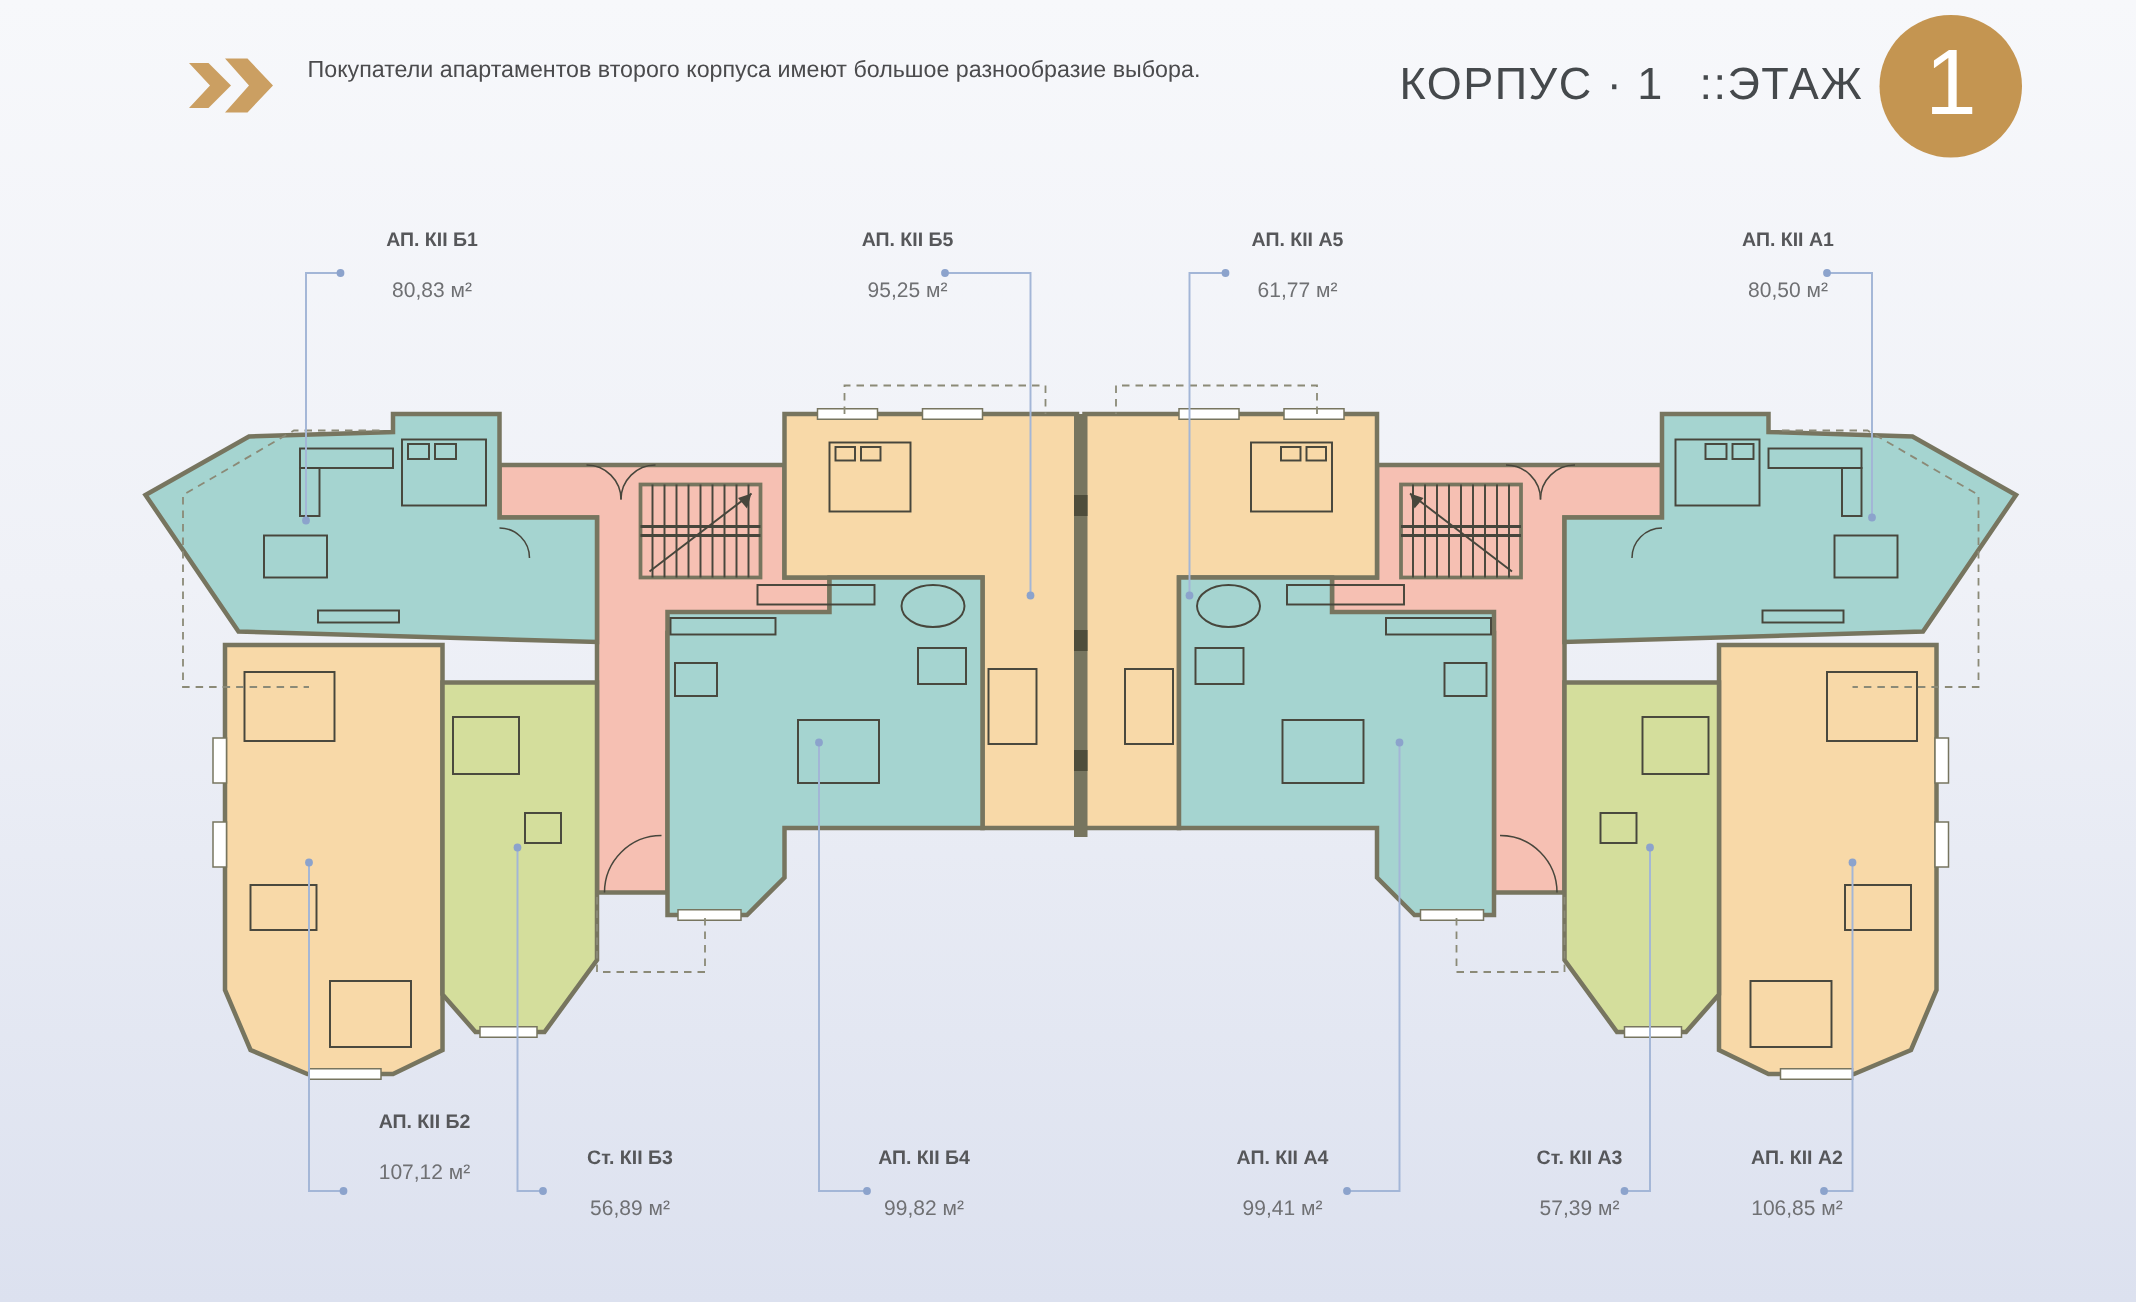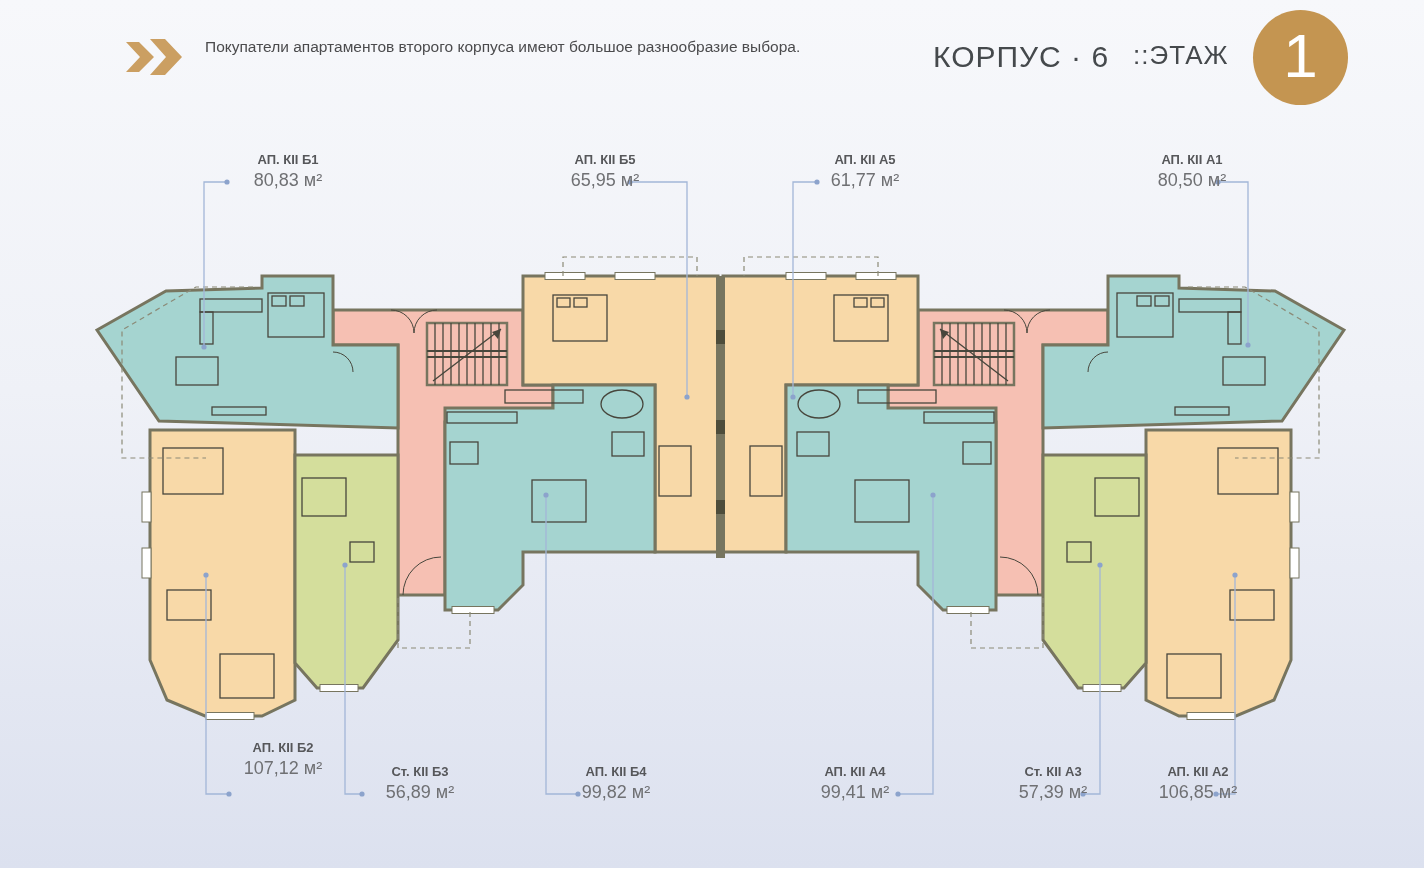--- a/index.html
+++ b/index.html
@@ -14,51 +14,51 @@
   .intro{
     left:205px;top:35px;width:660px;
     font-size:15.5px;line-height:1.55;color:#4B4B4D;
   }
   .corpus-title{
     left:933px;top:40px;
     font-size:30px;color:#45494C;letter-spacing:1px;font-weight:400;
   }
   .floor-title{
     left:1133px;top:40px;
-    font-size:26px;color:#45494C;letter-spacing:1px;font-weight:400;
+    font-size:30px;color:#45494C;letter-spacing:1px;font-weight:400;
   }
   .floor-badge{
     left:1253px;top:10px;width:95px;height:95px;border-radius:50%;
     background:var(--gold,#C49551);
     display:flex;align-items:center;justify-content:center;
   }
   .floor-badge span{color:#fff;font-size:62px;font-weight:400;line-height:1;margin-top:-4px;}
   .apt-label{
     transform:translateX(-50%);
     text-align:center;white-space:nowrap;
   }
   .apt-label .t{font-size:13px;font-weight:bold;color:#56575A;}
-  .apt-label .a{font-size:18px;color:#6F7073;margin-top:3px;}
+  .apt-label .a{font-size:14px;color:#6F7073;margin-top:18px;}
   .plan-svg{left:0;top:0;}
 </style>
 </head>
 <body>
 
 <div class="page">
 
   <svg class="abs" style="left:124px;top:36px" width="72" height="44" viewBox="0 0 72 44">
     <polygon points="2,6 15,6 30,21 15,36 2,36 16,21" fill="var(--chevron-gold,#CB9F62)"></polygon>
     <polygon points="26,3 41,3 58,21 41,39 26,39 42,21" fill="var(--chevron-gold,#CB9F62)"></polygon>
   </svg>
 
   <div class="abs intro">
     <div>Покупатели апартаментов второго корпуса имеют большое разнообразие выбора.</div>
   </div>
 
-  <div class="abs corpus-title">КОРПУС · 6</div>
+  <div class="abs corpus-title">КОРПУС · 1</div>
   <div class="abs floor-title">::ЭТАЖ</div>
   <div class="abs floor-badge">
     <span>1</span>
   </div>
 
   <svg class="abs plan-svg" width="1424" height="873" viewBox="0 0 1424 873">
 
     <path d="M333,310 H523 V385 H553 V422 H445 V595 H398 V345 H333 Z" fill="var(--pink)" stroke="var(--wall)" stroke-width="3"></path>
     <path d="M1108,310 H918 V385 H888 V422 H996 V595 H1043 V345 H1108 Z" fill="var(--pink)" stroke="var(--wall)" stroke-width="3"></path>
 
@@ -200,21 +200,21 @@
         <circle cx="1235" cy="575" r="2.6"></circle>
     </g>
   </svg>
 
   <div class="abs apt-label" style="left:288px;top:152px">
     <div class="t">АП. КII Б1</div>
     <div class="a">80,83 м²</div>
   </div>
   <div class="abs apt-label" style="left:605px;top:152px">
     <div class="t">АП. КII Б5</div>
-    <div class="a">65,95 м²</div>
+    <div class="a">95,25 м²</div>
   </div>
   <div class="abs apt-label" style="left:865px;top:152px">
     <div class="t">АП. КII А5</div>
     <div class="a">61,77 м²</div>
   </div>
   <div class="abs apt-label" style="left:1192px;top:152px">
     <div class="t">АП. КII А1</div>
     <div class="a">80,50 м²</div>
   </div>
 

